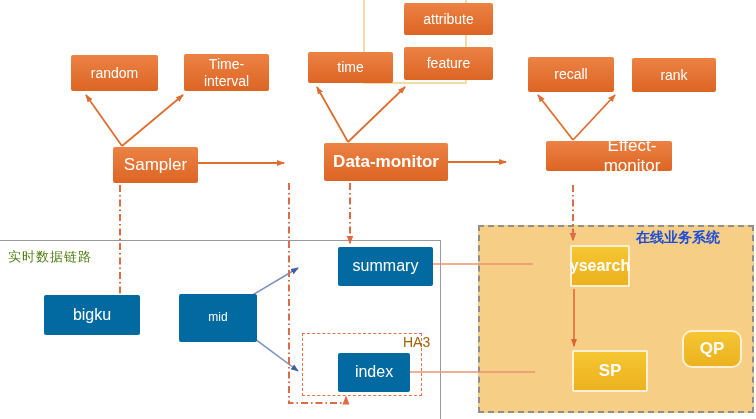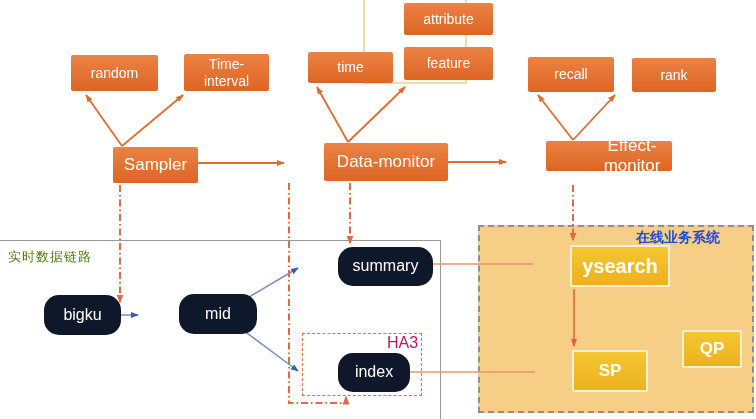--- a/index.html
+++ b/index.html
@@ -6,21 +6,21 @@
   #stage{
     position:relative;width:756px;height:419px;overflow:hidden;background:#fff;
     font-family:"Liberation Sans",sans-serif;
   }
   .box{
     position:absolute;display:flex;align-items:center;justify-content:center;
     color:#fff;text-align:center;line-height:1.15;border-radius:2px;
     white-space:pre-line;box-sizing:border-box;
   }
   .orange{background:linear-gradient(180deg,#EB8244 0%,#DD6524 100%);}
-  .blue{background:#0f172a;border-radius:15px;}
+  .blue{background:#0369a1;}
   .yellow{
     background:linear-gradient(180deg,#F5C633 0%,#EDB11E 100%);
     border:2px solid #FBF0D2;font-weight:bold;
   }
   .sm{font-size:14px;}
   .lg{font-size:17px;}
   .region-label{position:absolute;color:#4d7c0f;}
   svg.edges{position:absolute;left:0;top:0;z-index:2;}
   .node{z-index:3;margin-left:35px;}
   .container{position:absolute;box-sizing:border-box;z-index:1;}
@@ -30,21 +30,21 @@
 
 <div id="stage">
 
   <div class="container" style="left:-4px;top:240px;width:445px;height:190px;border:1px solid #9A9A9A;background:#fff;"></div>
   <div class="container" style="left:478px;top:225px;width:276px;height:188px;background:#F6CE86;border:2px dashed #8F8F8F;"></div>
   <div class="container" style="left:363px;top:-8px;width:104px;height:92px;background:#fff;border:2px solid #F2DCA6;"></div>
   <div class="container" style="left:302px;top:333px;width:120px;height:63px;border:1.5px dashed #E0744E;"></div>
 
   <div class="region-label" style="left:8px;top:248px;font-size:13px;letter-spacing:1px;z-index:3;">实时数据链路</div>
   <div class="region-label" style="left:636px;top:229px;font-size:14px;font-weight:bold;color:#1d4ed8;z-index:3;">在线业务系统</div>
-  <div class="region-label" style="left:387px;top:334px;font-size:16px;color:#be185d;z-index:3;">HA3</div>
+  <div class="region-label" style="left:403px;top:334px;font-size:14px;color:#a16207;z-index:3;">HA3</div>
 
   <svg class="edges" width="756" height="419" viewBox="0 0 756 419">
     <defs>
       <marker id="ah-or" markerWidth="8" markerHeight="8" refX="7" refY="3" orient="auto" markerUnits="userSpaceOnUse" viewBox="0 0 8 6">
         <path d="M0,0 L8,3 L0,6 z" fill="#DE6E30"></path>
       </marker>
       <marker id="ah-sal" markerWidth="9" markerHeight="9" refX="8" refY="3.5" orient="auto" markerUnits="userSpaceOnUse" viewBox="0 0 9 7">
         <path d="M0,0 L9,3.5 L0,7 z" fill="#E9946E"></path>
       </marker>
       <marker id="ah-red" markerWidth="8" markerHeight="8" refX="7" refY="3" orient="auto" markerUnits="userSpaceOnUse" viewBox="0 0 8 6">
@@ -96,26 +96,26 @@
   <div class="box orange sm node" style="left:36px;top:55px;width:87px;height:36px;">random</div>
   <div class="box orange sm node" style="left:149px;top:54px;width:85px;height:37px;">Time-
 interval</div>
   <div class="box orange sm node" style="left:273px;top:52px;width:85px;height:31px;">time</div>
   <div class="box orange sm node" style="left:369px;top:3px;width:89px;height:32px;">attribute</div>
   <div class="box orange sm node" style="left:369px;top:47px;width:89px;height:33px;">feature</div>
   <div class="box orange sm node" style="left:493px;top:57px;width:86px;height:35px;">recall</div>
   <div class="box orange sm node" style="left:597px;top:58px;width:84px;height:34px;">rank</div>
 
   <div class="box orange lg node" style="left:78px;top:147px;width:85px;height:36px;">Sampler</div>
-  <div class="box orange lg node" style="left:289px;top:143px;width:124px;height:38px;">Data-monitor</div>
+  <div class="box orange lg node" style="left:289px;top:143px;width:124px;height:38px;font-weight:bold;">Data-monitor</div>
   <div class="box orange lg node" style="left:511px;top:141px;width:126px;height:30px;padding-left:46px;">Effect-
 monitor</div>
 
-  <div class="box blue lg node" style="left:9px;top:295px;width:77px;height:40px;font-size:16px;">bigku</div>
-  <div class="box blue lg node" style="left:144px;top:294px;width:78px;height:40px;font-size:16px;">mid</div>
+  <div class="box blue lg node" style="left:9px;top:295px;width:96px;height:40px;font-size:16px;">bigku</div>
+  <div class="box blue lg node" style="left:144px;top:294px;width:78px;height:48px;font-size:12px;">mid</div>
   <div class="box blue lg node" style="left:303px;top:247px;width:95px;height:39px;font-size:16px;">summary</div>
   <div class="box blue lg node" style="left:303px;top:353px;width:72px;height:39px;font-size:16px;">index</div>
 
-  <div class="box yellow lg node" style="left:535px;top:245px;width:100px;height:42px;font-size:20px;">ysearch</div>
+  <div class="box yellow lg node" style="left:535px;top:245px;width:60px;height:42px;font-size:16px;">ysearch</div>
   <div class="box yellow lg node" style="left:537px;top:350px;width:76px;height:42px;">SP</div>
-  <div class="box yellow lg node" style="left:647px;top:330px;width:60px;height:38px;">QP</div>
+  <div class="box yellow lg node" style="left:647px;top:330px;width:60px;height:38px;border-radius:10px;">QP</div>
 
 </div>
 
 </body></html>

